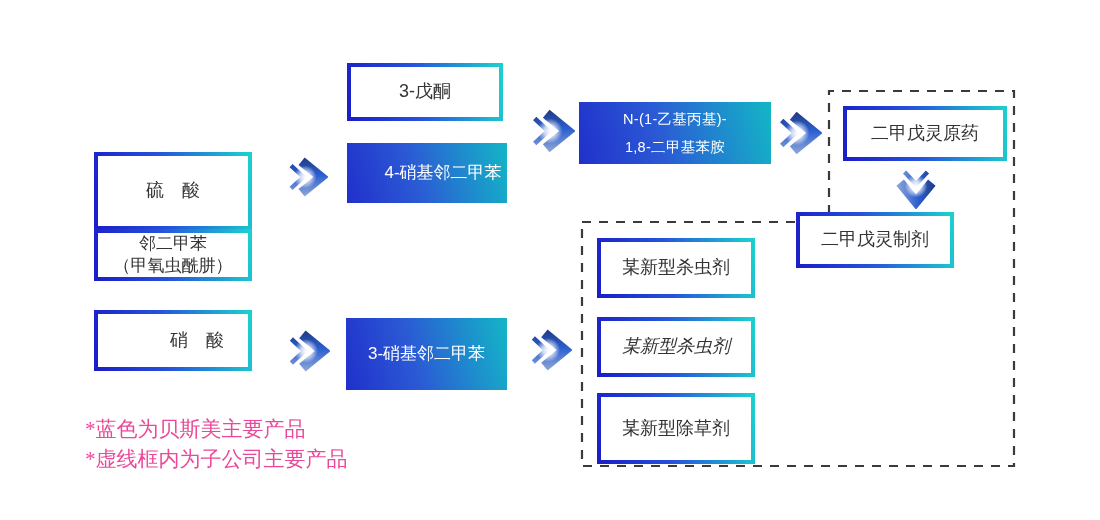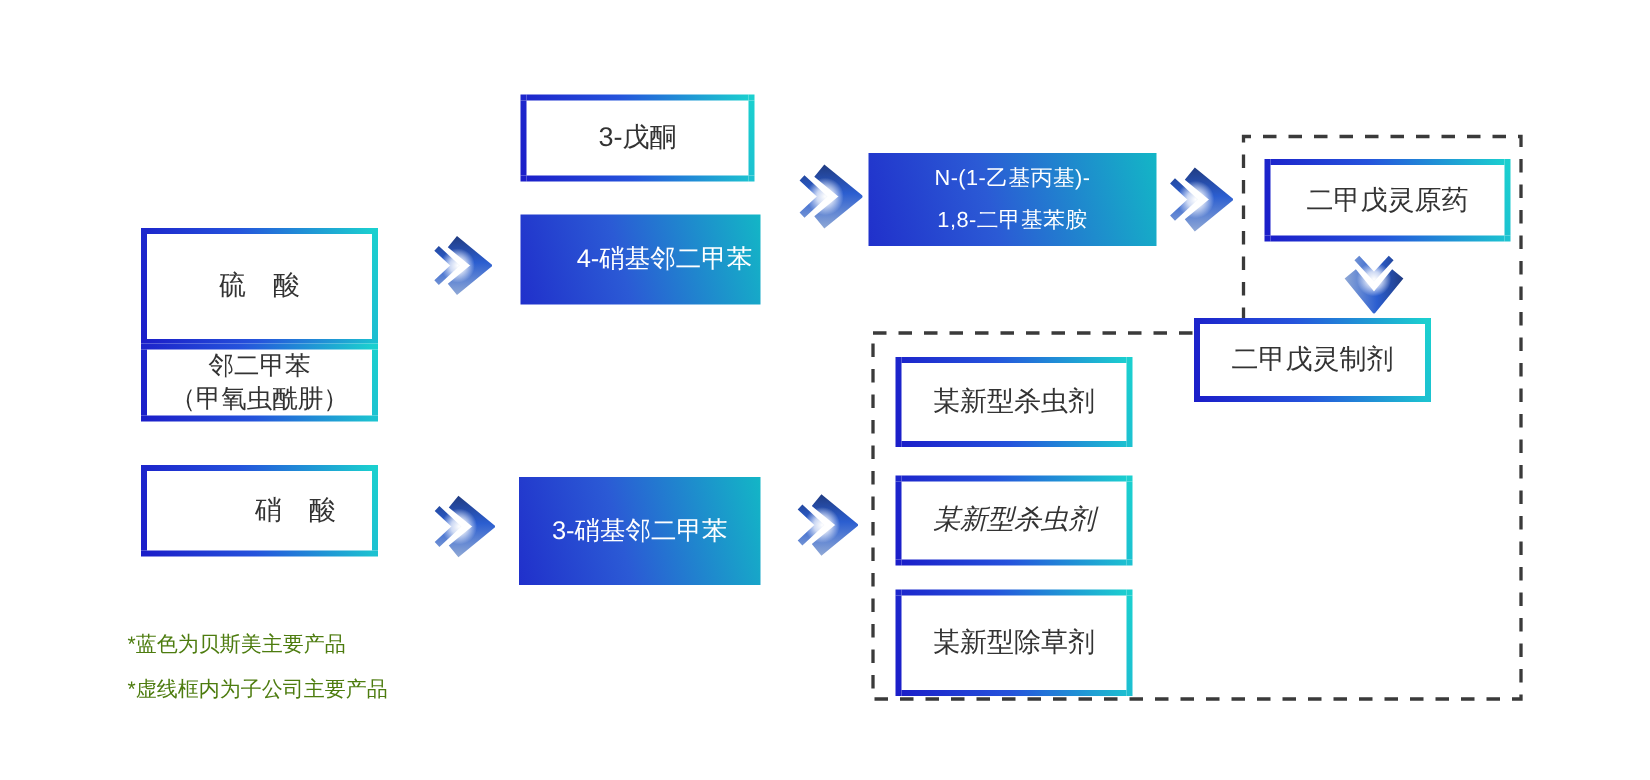--- a/index.html
+++ b/index.html
@@ -18,21 +18,21 @@
   }
   .filled{
     background:linear-gradient(75deg,#2030cb 0%,#2b5ad5 42%,#13b6c6 100%);
     color:#ffffff;font-size:17px;
   }
   .small-line{font-size:17px;display:block;}
   .n-line{font-size:14.5px;display:block;line-height:1.95;letter-spacing:.3px;}
   .chev{position:absolute;}
   .chev.down{transform:rotate(90deg);}
   .dash-svg{position:absolute;left:0;top:0;pointer-events:none;}
-  .notes{position:absolute;left:85px;top:414px;color:#4d7c0f;font-size:14px;line-height:30px;}
+  .notes{position:absolute;left:85px;top:414px;color:#ec4899;font-size:21px;line-height:30px;font-family:Liberation Serif, serif;}
   .defs-holder{position:absolute;width:0;height:0;overflow:hidden;}
 </style>
 </head>
 <body>
 
 <div class="canvas">
 
   <svg class="defs-holder" aria-hidden="true">
     <defs>
       <linearGradient id="chevGrad" gradientUnits="userSpaceOnUse" x1="25" y1="2" x2="25" y2="48">

